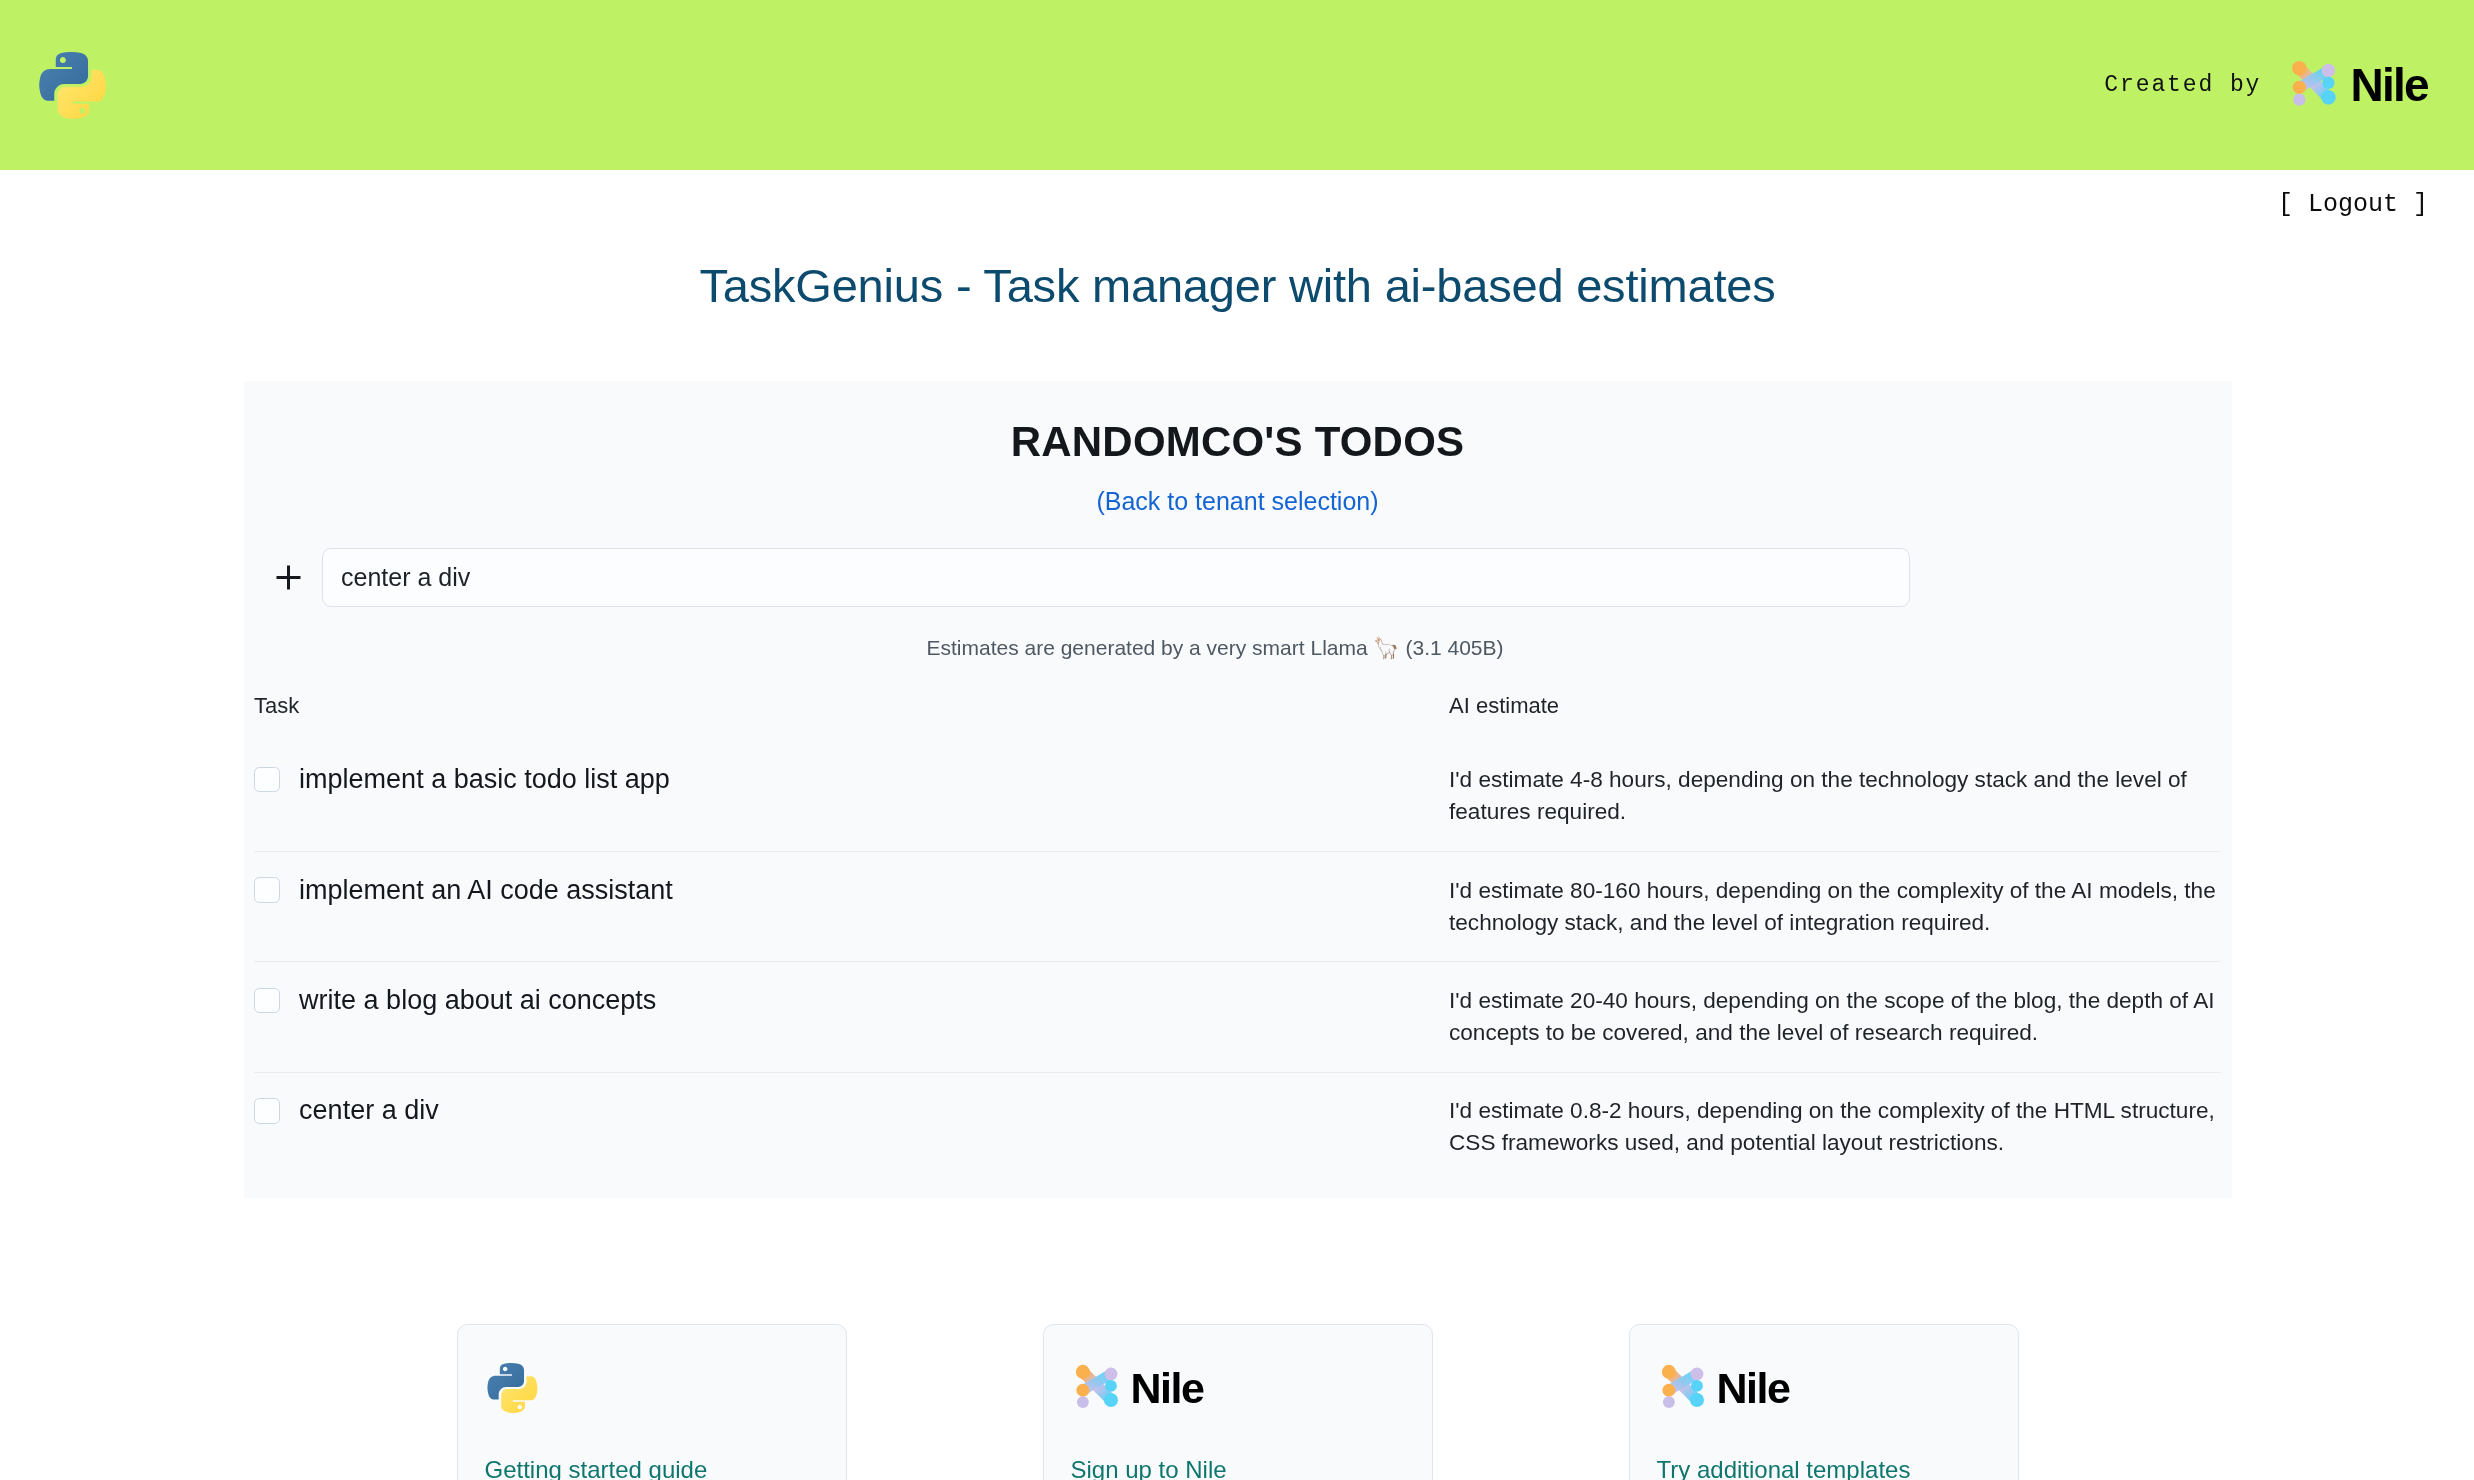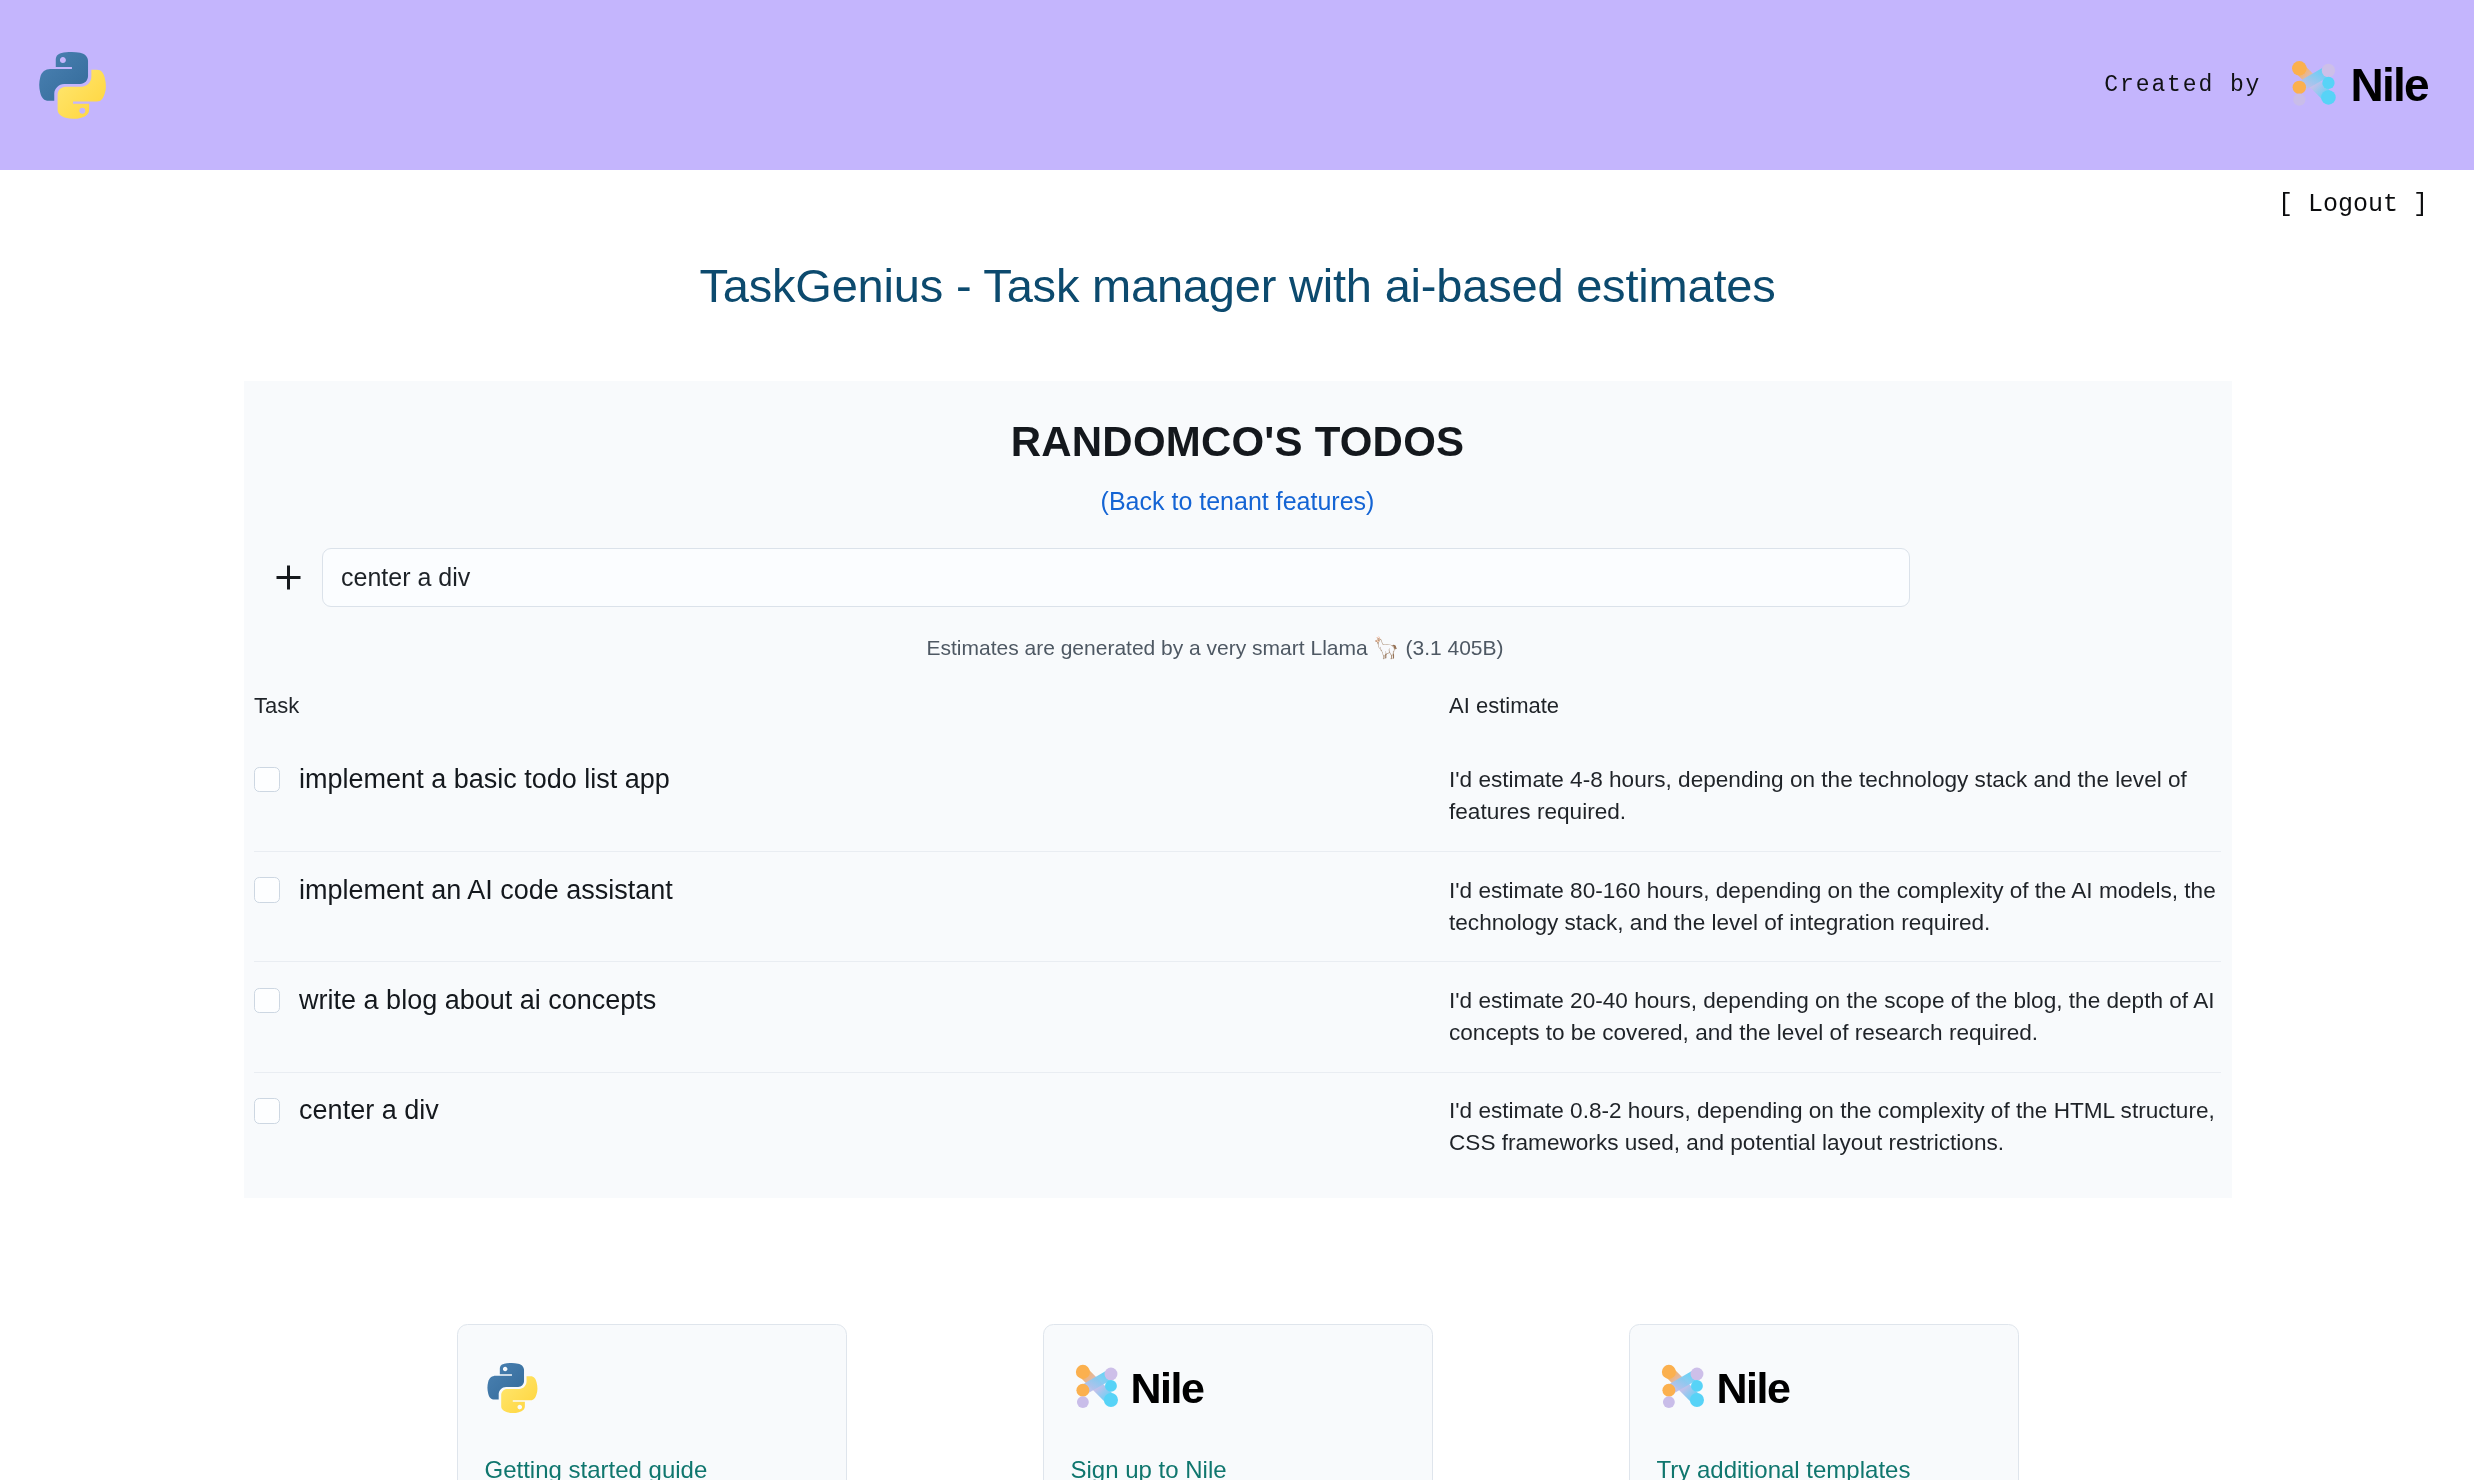--- a/index.html
+++ b/index.html
@@ -9,21 +9,21 @@
     height: 1481px;
     background: #ffffff;
     font-family: "Liberation Sans", sans-serif;
     color: #1f2328;
     overflow: hidden;
   }
 
   
   .topbar {
     height: 170px;
-    background: #c4b5fd;
+    background: #bef264;
     display: flex;
     align-items: center;
     justify-content: space-between;
     padding: 0 47px 0 36px;
   }
   .py-logo-wrap { display:flex; align-items:center; }
   .created-by-wrap { display:flex; align-items:center; gap: 25.6px; }
   .created-by-text {
     font-family: "Liberation Mono", monospace;
     font-size: 23px;
@@ -259,21 +259,21 @@
 </div>
 
 <h1 class="page-title">TaskGenius - Task manager with ai-based estimates</h1>
 
 <div class="card-outer">
   <div class="card-inner">
 
     <h2 class="card-title">RANDOMCO'S TODOS</h2>
 
     <div class="back-link-row">
-      <a class="back-link" href="#">(Back to tenant features)</a>
+      <a class="back-link" href="#">(Back to tenant selection)</a>
     </div>
 
     <div class="input-row">
       <span class="plus-icon">
         <svg width="33" height="33" viewBox="0 0 44 44" xmlns="http://www.w3.org/2000/svg">
           <line x1="22" y1="6" x2="22" y2="38" stroke="#16191d" stroke-width="4"></line>
           <line x1="6" y1="22" x2="38" y2="22" stroke="#16191d" stroke-width="4"></line>
         </svg>
       </span>
       <input class="todo-input" type="text" value="center a div" style="">

